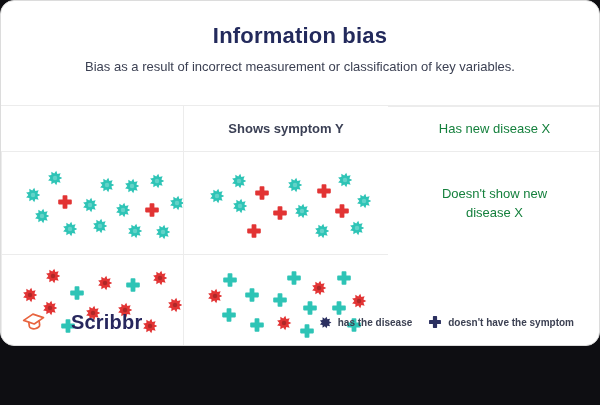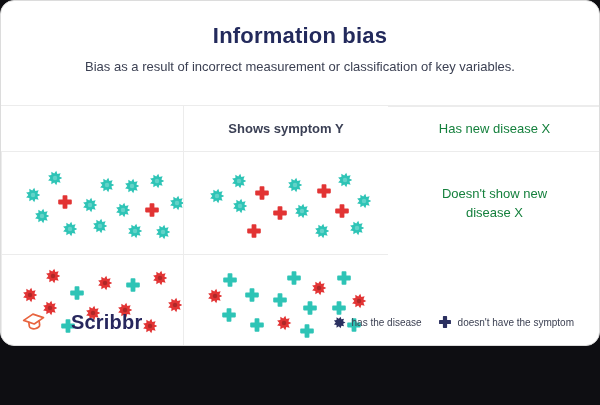--- a/index.html
+++ b/index.html
@@ -19,21 +19,21 @@
   .row-header{font-size:13px;font-weight:400;color:#15803d;text-align:center;
               max-width:140px;line-height:1.5;}
   .icon-cell{position:relative;}
   .scatter-icon{position:absolute;transform:translate(-50%,-50%);display:block;}
   .footer{position:absolute;left:0;right:0;bottom:0;height:48px;}
   .brand{position:absolute;left:20px;bottom:11px;display:flex;align-items:flex-end;gap:24px;}
   .brand-text{font-size:20px;font-weight:700;color:#27275d;letter-spacing:.2px;}
   .cap{transform:rotate(-8deg);}
   .legend{position:absolute;right:25px;bottom:16px;display:flex;align-items:center;gap:16px;}
   .legend-item{display:flex;align-items:center;gap:6px;}
-  .legend-label{font-size:10px;font-weight:400;color:#3c4153;white-space:nowrap;}
+  .legend-label{font-size:10px;font-weight:700;color:#3c4153;white-space:nowrap;}
 </style>
 </head>
 <body>
 
 <div class="card">
 
   <h1 class="title">Information bias</h1>
   <p class="subtitle">Bias as a result of incorrect measurement or classification of key variables.</p>
 
   <div class="grid">

